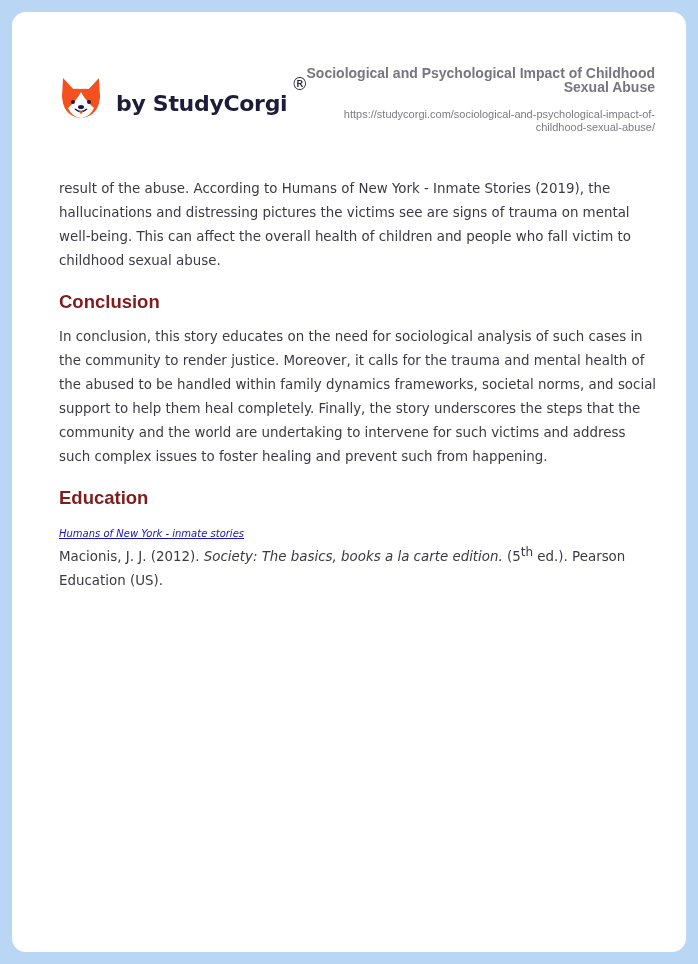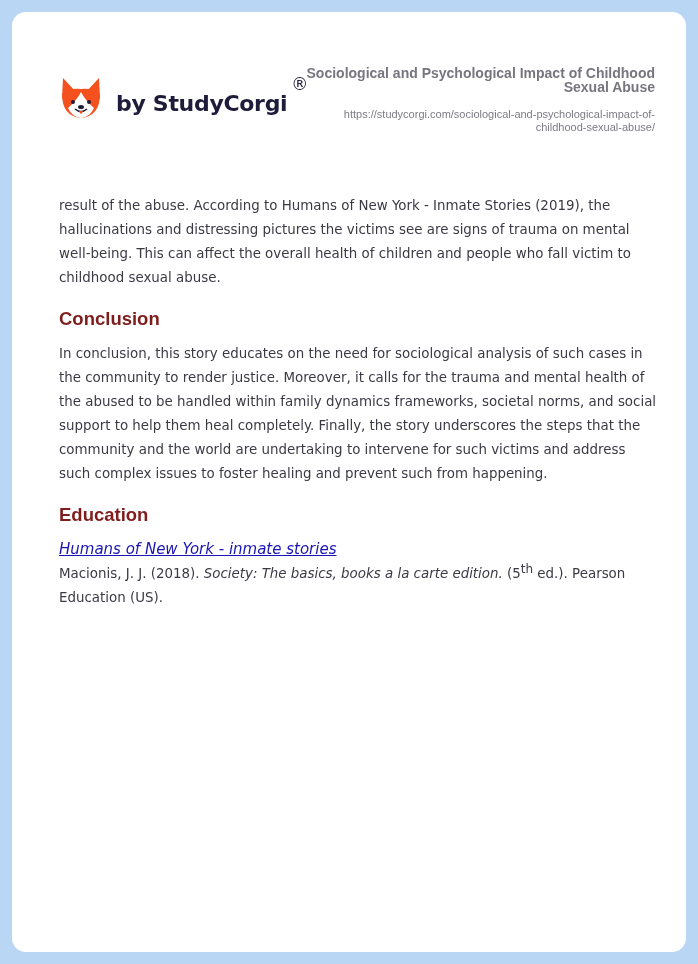--- a/index.html
+++ b/index.html
@@ -56,42 +56,42 @@
     }
     .head-url {
       margin-top: 14px;
       font-family: "Liberation Sans", sans-serif;
       font-size: 11px;
       line-height: 13px;
       color: #7c7b84;
     }
     .content {
       position: absolute;
-      left: 47px; top: 182px;
+      left: 47px; top: 165px;
       width: 600px;
       color: #3b3a44;
       font-family: "DejaVu Sans", sans-serif;
       font-size: 13.4px;
       line-height: 24px;
     }
     .content p { margin: 0; }
     .content h2 {
       margin: 17px 0 11px 0;
       font-family: "Liberation Sans", sans-serif;
       font-weight: bold;
       font-size: 18.5px;
       line-height: 24px;
       color: #7f1d1d;
     }
     .ref-link {
       display: inline-block;
       color: #1a14b8;
       font-style: italic;
       text-decoration: underline;
-      font-size: 15px;
+      font-size: 10px;
       line-height: 22px;
       cursor: pointer;
     }
     .ref-entry { line-height: 24px; }
     .ref-entry sup { font-size: 12px; line-height: 0; }
     .ital { font-style: italic; }
   </style>
 </head>
 <body>
 
@@ -128,16 +128,16 @@
   </div>
 
   <div class="content">
     <p>result of the abuse. According to Humans of New York - Inmate Stories (2019), the hallucinations and distressing pictures the victims see are signs of trauma on mental well-being. This can affect the overall health of children and people who fall victim to childhood sexual abuse.</p>
 
     <h2>Conclusion</h2>
     <p>In conclusion, this story educates on the need for sociological analysis of such cases in the community to render justice. Moreover, it calls for the trauma and mental health of the abused to be handled within family dynamics frameworks, societal norms, and social support to help them heal completely. Finally, the story underscores the steps that the community and the world are undertaking to intervene for such victims and address such complex issues to foster healing and prevent such from happening.</p>
 
     <h2>Education</h2>
     <a class="ref-link">Humans of New York - inmate stories</a>
-    <p class="ref-entry"><span>Macionis, J. J. (2018). </span><span class="ital">Society: The basics, books a la carte edition.</span><span> (5</span><sup>th</sup><span> ed.). Pearson Education (US).</span></p>
+    <p class="ref-entry"><span>Macionis, J. J. (2012). </span><span class="ital">Society: The basics, books a la carte edition.</span><span> (5</span><sup>th</sup><span> ed.). Pearson Education (US).</span></p>
   </div>
 
 </div>
 
 </body></html>

